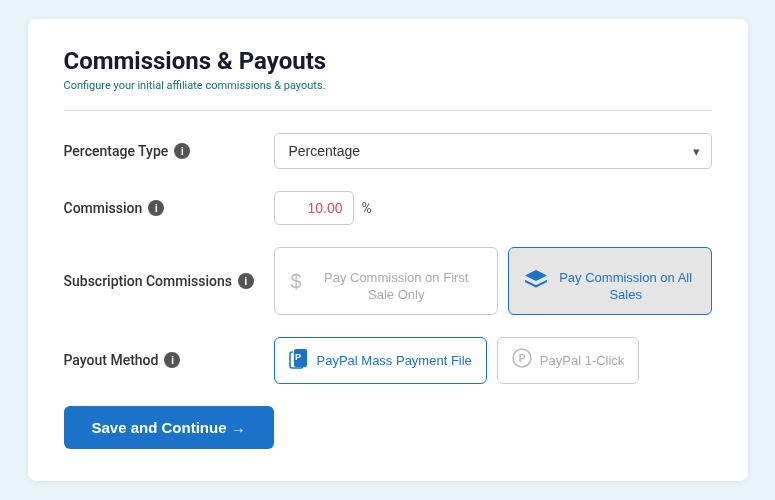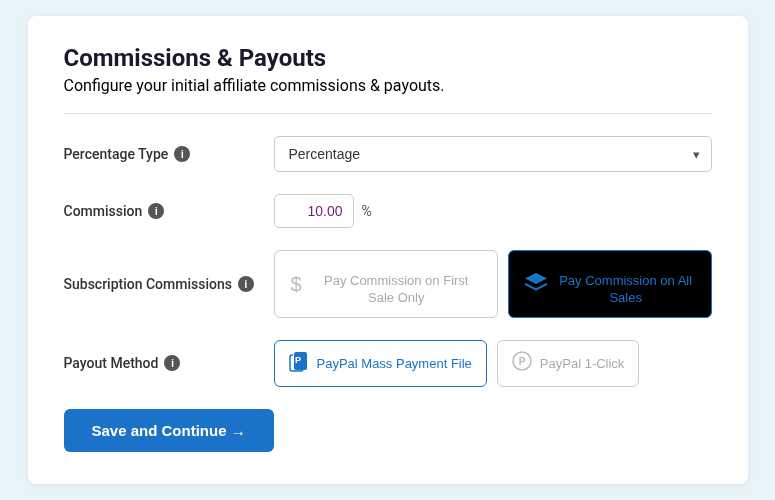--- a/index.html
+++ b/index.html
@@ -24,22 +24,22 @@
     }
 
     .page-title {
       font-size: 24px;
       font-weight: 700;
       color: #1a1a2e;
       margin-bottom: 4px;
     }
 
     .page-subtitle {
-      font-size: 16px;
-      color: #000000;
+      font-size: 11px;
+      color: #0f766e;
       margin-bottom: 18px;
     }
 
     .divider {
       border: none;
       border-top: 1px solid #e0e0e0;
       margin-bottom: 22px;
     }
 
     .form-row {
@@ -110,21 +110,21 @@
       align-items: center;
       gap: 8px;
     }
 
     .commission-input {
       width: 80px;
       padding: 8px 10px;
       border: 1px solid #ccc;
       border-radius: 5px;
       font-size: 14px;
-      color: #701a75;
+      color: #ef4444;
       text-align: right;
     }
 
     .unit-label {
       font-size: 14px;
       color: #555;
     }
 
     .subscription-buttons {
       display: flex;
@@ -141,21 +141,21 @@
       background: #fff;
       cursor: pointer;
       font-size: 13px;
       color: #aaa;
       min-width: 160px;
     }
 
     .sub-btn.active {
       border-color: #1a73c8;
       color: #1a73c8;
-      background: #000000;
+      background: #e5e5e5;
     }
 
     .sub-btn .btn-icon {
       font-size: 20px;
       flex-shrink: 0;
     }
 
     .sub-btn .btn-text {
       line-height: 1.3;
       font-weight: 500;

